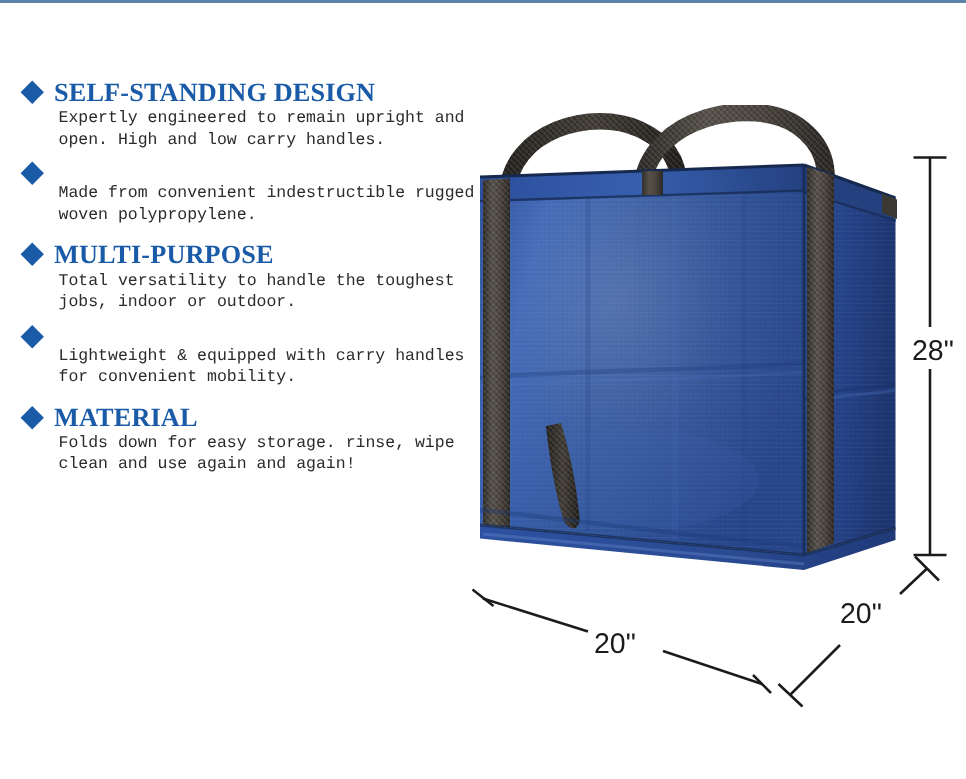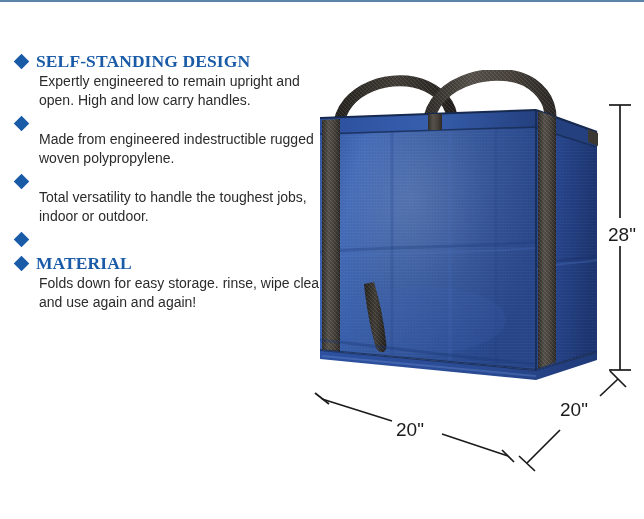--- a/index.html
+++ b/index.html
@@ -61,22 +61,22 @@
     font-family: "Liberation Serif", serif;
     font-weight: bold;
     font-size: 17.5px;
     letter-spacing: 0.1px;
     color: #1a5ba8;
     white-space: nowrap;
     line-height: 1.1;
   }
   .feature-body {
     margin: 0 0 0 25px;
-    font-family: Liberation Sans, sans-serif;
-    font-size: 14px;
+    font-family: Liberation Mono, monospace;
+    font-size: 11px;
     line-height: 1.32;
     color: #2b2b2b;
     max-width: 300px;
   }
 
   
   #bag-photo {
     position: absolute;
     left: 300px;
     top: 70px;
@@ -130,34 +130,36 @@
         <span class="bullet"></span>
         <span class="feature-title">SELF-STANDING DESIGN</span>
       </div>
       <p class="feature-body">Expertly engineered to remain upright and open. High and low carry handles.</p>
     </div>
 
     <div class="feature">
       <div class="feature-head">
         <span class="bullet"></span>
       </div>
-      <p class="feature-body">Made from engineered indestructible rugged woven polypropylene.</p>
-    </div>
-
-    <div class="feature">
-      <div class="feature-head">
-        <span class="bullet"></span>
+      <p class="feature-body">Made from convenient indestructible rugged woven polypropylene.</p>
+    </div>
+
+    <div class="feature">
+      <div class="feature-head">
+        <span class="bullet"></span>
+        <span class="feature-title">MULTI-PURPOSE</span>
       </div>
       <p class="feature-body">Total versatility to handle the toughest jobs, indoor or outdoor.</p>
     </div>
 
     <div class="feature">
       <div class="feature-head">
         <span class="bullet"></span>
       </div>
+      <p class="feature-body">Lightweight &amp; equipped with carry handles for convenient mobility.</p>
     </div>
 
     <div class="feature">
       <div class="feature-head">
         <span class="bullet"></span>
         <span class="feature-title">MATERIAL</span>
       </div>
       <p class="feature-body">Folds down for easy storage. rinse, wipe clean and use again and again!</p>
     </div>
 

